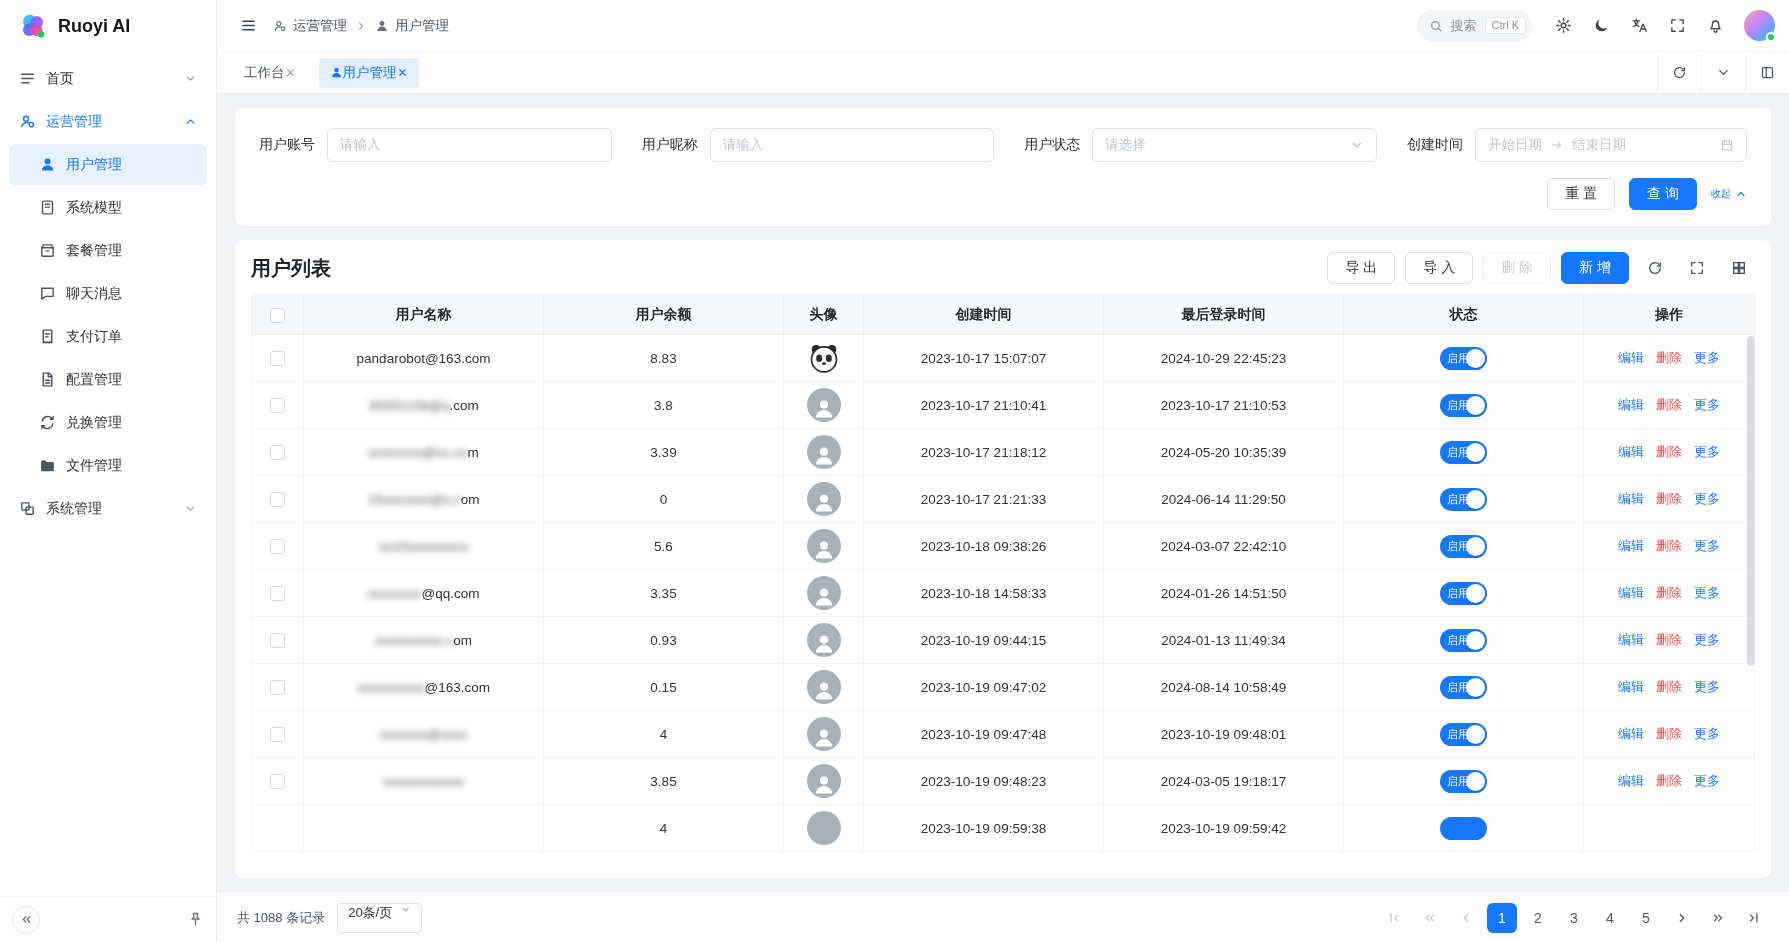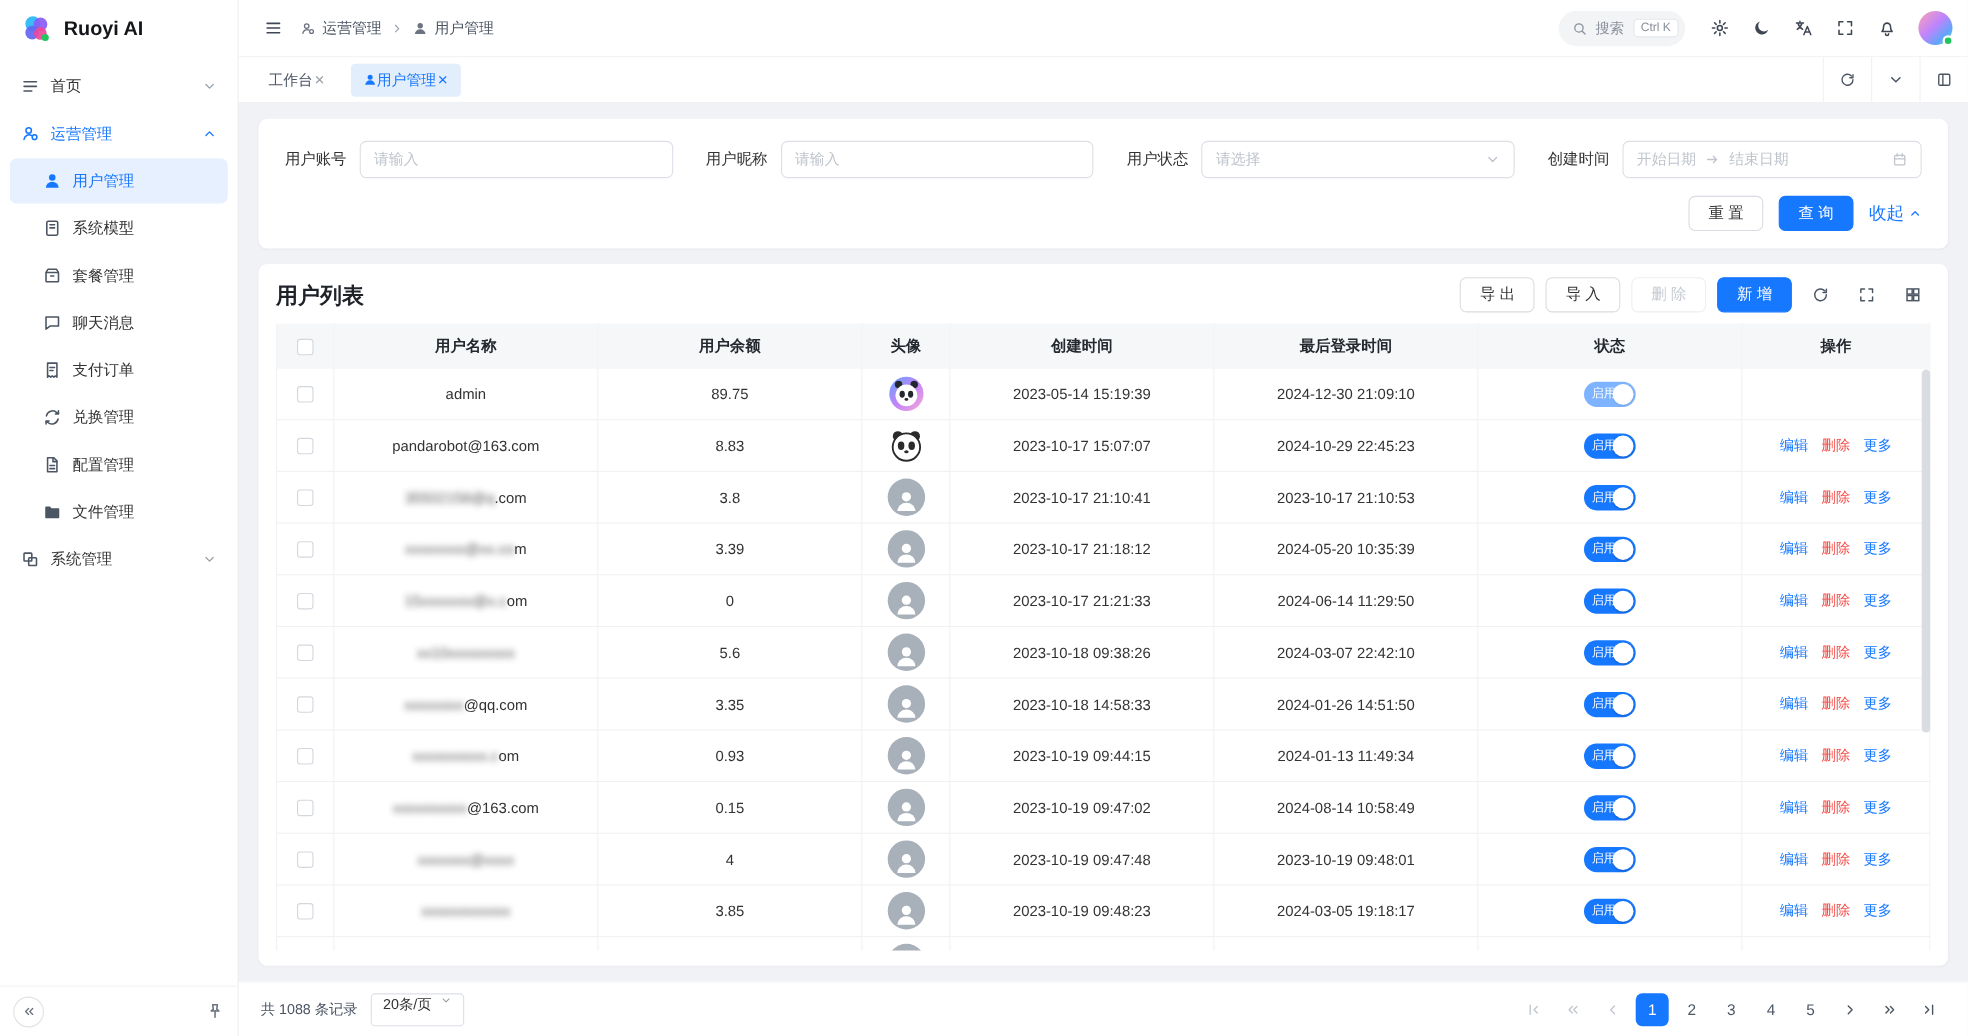--- a/index.html
+++ b/index.html
@@ -66,21 +66,21 @@
   .f-input{flex:1;height:34px;border:1px solid #dcdfe6;border-radius:6px;background:#fff;display:flex;align-items:center;gap:8px;padding:0 12px;cursor:text;min-width:0}
   .f-input .ph{color:#bfc4cc;font-size:13.5px;white-space:nowrap}
   .f-input .tail{margin-left:auto;color:#c0c4cc;width:14px;height:14px}
   .f-input.range-input{width:272px;flex:none;cursor:pointer}
   .f-input.select{cursor:pointer}
   .arrow{width:14px;height:14px;color:#c0c4cc}
   .filter-actions{display:flex;justify-content:flex-end;align-items:center;gap:14px;margin-top:16px}
   .btn{height:32px;padding:0 17px;border-radius:6px;border:1px solid #d9dce1;background:#fff;font-size:14px;color:#333;display:inline-flex;align-items:center;justify-content:center;cursor:pointer;white-space:nowrap}
   .btn.primary{background:var(--primary);border-color:var(--primary);color:#fff}
   .btn.disabled{color:#c6cbd3;border-color:#eceef1;cursor:not-allowed}
-  .collapse-link{display:flex;align-items:center;gap:4px;color:var(--primary);cursor:pointer;font-size:16px}
+  .collapse-link{display:flex;align-items:center;gap:4px;color:var(--primary);cursor:pointer;font-size:10px}
   .collapse-link .ic{width:12px;height:12px}
 
   .list-card{flex:1;min-height:0;margin-top:14px;padding:12px 16px 14px;display:flex;flex-direction:column}
   .list-head{display:flex;align-items:center;margin-bottom:10px;flex:none}
   .list-title{font-size:20px;font-weight:700;color:#1f2329}
   .list-toolbar{margin-left:auto;display:flex;align-items:center;gap:10px}
   .tool-iconbtn{width:32px;height:32px;border:none;background:none;border-radius:6px;display:flex;align-items:center;justify-content:center;color:#4b5563;cursor:pointer}
   .tool-iconbtn .ic{width:16px;height:16px}
 
   .table-wrap{flex:1;min-height:0;overflow:hidden;position:relative}
@@ -320,29 +320,29 @@
           <span class="lbl">聊天消息</span>
         </div>
         <div class="menu-item child">
           <svg viewBox="0 0 24 24" class="ic">
             <use href="#i-order"></use>
           </svg>
           <span class="lbl">支付订单</span>
         </div>
         <div class="menu-item child">
           <svg viewBox="0 0 24 24" class="ic">
+            <use href="#i-config"></use>
+          </svg>
+          <span class="lbl">配置管理</span>
+        </div>
+        <div class="menu-item child">
+          <svg viewBox="0 0 24 24" class="ic">
             <use href="#i-exchange"></use>
           </svg>
           <span class="lbl">兑换管理</span>
-        </div>
-        <div class="menu-item child">
-          <svg viewBox="0 0 24 24" class="ic">
-            <use href="#i-config"></use>
-          </svg>
-          <span class="lbl">配置管理</span>
         </div>
         <div class="menu-item child">
           <svg viewBox="0 0 24 24" class="ic">
             <use href="#i-folder"></use>
           </svg>
           <span class="lbl">文件管理</span>
         </div>
         <div class="menu-item top">
           <svg viewBox="0 0 24 24" class="ic">
             <use href="#i-system"></use>
@@ -562,37 +562,20 @@
                   <th>头像</th>
                   <th>创建时间</th>
                   <th>最后登录时间</th>
                   <th>状态</th>
                   <th>操作</th>
                 </tr>
             </thead>
             <tbody>
                 <tr>
                   <td class="cb-cell"><span class="checkbox"></span></td>
-                  <td>admin</td>
-                  <td>89.75</td>
-                  <td><span class="avatar panda-art">
-                      <svg viewBox="0 0 24 24" class="ic">
-                        <use href="#i-panda-art"></use>
-                      </svg>
-                    </span></td>
-                  <td>2023-05-14 15:19:39</td>
-                  <td>2024-12-30 21:09:10</td>
-                  <td><span class="switch dimmed">
-                      <span class="sw-txt">启用</span>
-                      <span class="sw-knob"></span>
-                    </span></td>
-                  <td></td>
-                </tr>
-                <tr>
-                  <td class="cb-cell"><span class="checkbox"></span></td>
                   <td>pandarobot@163.com</td>
                   <td>8.83</td>
                   <td><span class="avatar panda">
                       <svg viewBox="0 0 24 24" class="ic">
                         <use href="#i-panda"></use>
                       </svg>
                     </span></td>
                   <td>2023-10-17 15:07:07</td>
                   <td>2024-10-29 22:45:23</td>
                   <td><span class="switch">

